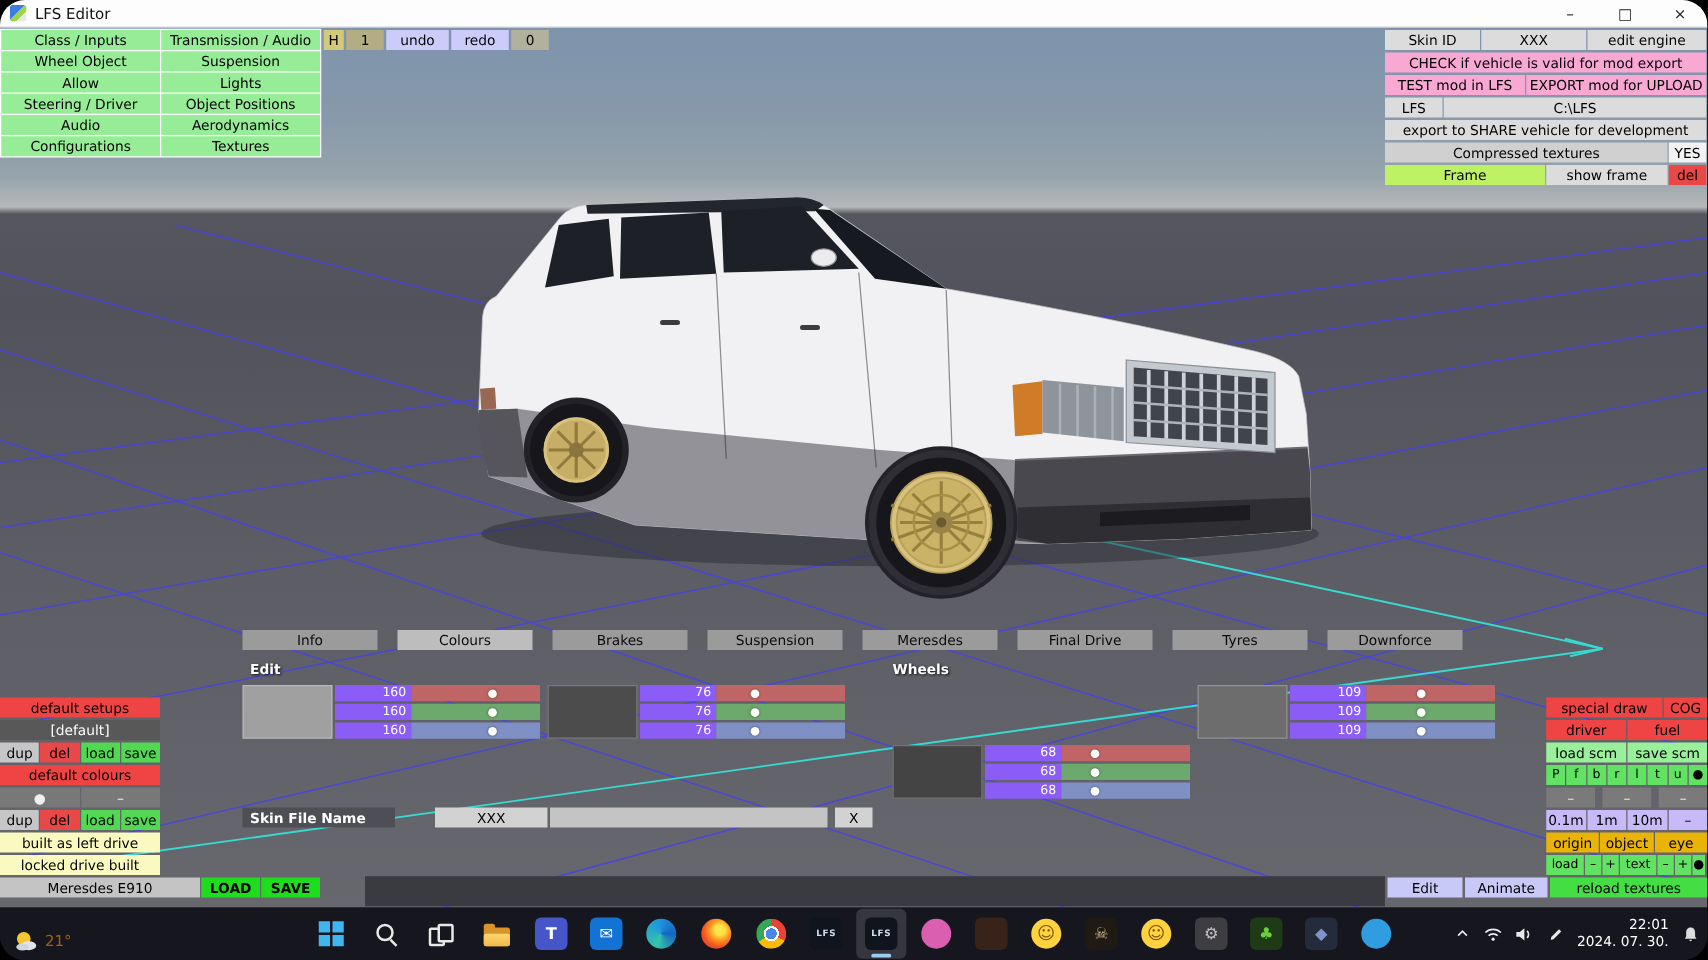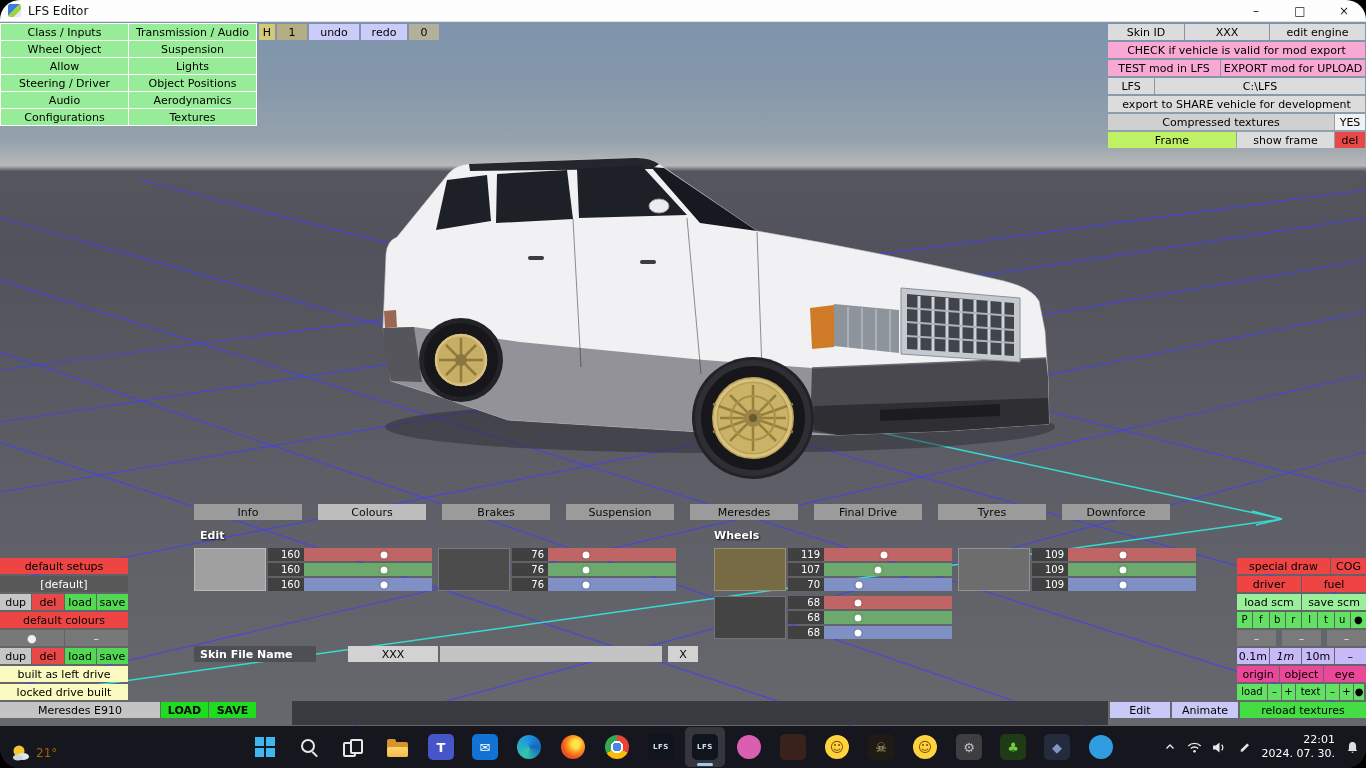--- a/index.html
+++ b/index.html
@@ -55,21 +55,21 @@
     justify-content:center;font-size:11px;color:#0a0a0a;}
   .tab.active{background:#bdbdbd;}
 
   
   .seclabel{position:absolute;font-size:11px;font-weight:bold;color:#fff;
     text-shadow:1px 1px 2px rgba(0,0,0,.85);z-index:25;}
   .cgroup{position:absolute;width:238px;height:43px;display:flex;z-index:25;}
   .swatch{width:72px;height:43px;border:1px solid rgba(255,255,255,.25);}
   .rows{flex:1;display:flex;flex-direction:column;gap:2px;margin-left:2px;}
   .crow{height:13px;display:flex;}
-  .cnum{width:36px;background:#404040;color:#fff;font-size:10px;display:flex;
+  .cnum{width:61px;background:#8b5cf6;color:#fff;font-size:10px;display:flex;
     align-items:center;justify-content:flex-end;padding-right:4px;}
   .cslider{position:relative;flex:1;}
   .cdot{position:absolute;top:50%;width:7px;height:7px;border-radius:50%;background:#fff;
     transform:translate(-50%,-50%);box-shadow:0 0 2px rgba(0,0,0,.5);}
 
   
   #skin-label{position:absolute;left:194px;top:646px;width:122px;height:16px;z-index:25;
     background:#4e4e55;color:#fff;display:flex;align-items:center;padding-left:6px;
     font-size:11px;font-weight:bold;}
   #skin-xxx{position:absolute;left:348px;top:646px;width:90px;background:#d2d2d2;z-index:25;}
@@ -90,21 +90,21 @@
   #vehicle-row{left:0;top:702px;width:258px;z-index:25;}
   #vehicle-name{flex:0 0 160px;background:#c4c4c4;}
   #load-btn,#save-btn{flex:0 0 47px;background:#1edd1e;font-weight:bold;}
 
   
   .rp{left:1237px;width:129px;z-index:25;}
   .greenlt{background:#9aef9a;}
   .flagcell{background:#62e262;flex:1;font-size:10px;}
   .phcell{background:#7a7a7a;color:#e8e8e8;flex:0 0 39px;}
   .scalecell{background:#c8baf8;}
-  .vrefcell{background:#ec4899;}
+  .vrefcell{background:#eab308;}
   .blobcell{background:#62e262;font-size:10px;}
   #placeholder-row{justify-content:space-between;gap:0;}
   #edit-row{left:1110px;top:702px;width:256px;gap:2px;z-index:25;}
   #edit-btn{flex:0 0 60px;background:#c9c9f8;}
   #animate-btn{flex:0 0 66px;background:#c9c9f8;}
   #reload-btn{flex:1;background:#44dd44;}
   #message-bar{position:absolute;left:292px;top:701px;width:816px;height:24px;
     background:#3a3a41;z-index:20;}
 
   
@@ -398,43 +398,20 @@
           </div>
         </div>
         <div class="crow">
           <div class="cnum">76</div>
           <div class="cslider" style="background: rgb(126, 144, 196);">
             <div class="cdot" style="left: 29.8039%;"></div>
           </div>
         </div>
       </div>
     </div>
-  <div class="cgroup" style="left:714px;top:548px">
-      <div class="swatch" style="background: rgb(119, 107, 70);"></div>
-      <div class="rows">
-        <div class="crow">
-          <div class="cnum">119</div>
-          <div class="cslider" style="background: rgb(192, 101, 101);">
-            <div class="cdot" style="left: 46.6667%;"></div>
-          </div>
-        </div>
-        <div class="crow">
-          <div class="cnum">107</div>
-          <div class="cslider" style="background: rgb(109, 168, 109);">
-            <div class="cdot" style="left: 41.9608%;"></div>
-          </div>
-        </div>
-        <div class="crow">
-          <div class="cnum">70</div>
-          <div class="cslider" style="background: rgb(126, 144, 196);">
-            <div class="cdot" style="left: 27.451%;"></div>
-          </div>
-        </div>
-      </div>
-    </div>
   <div class="cgroup" style="left:958px;top:548px">
       <div class="swatch" style="background: rgb(109, 109, 109);"></div>
       <div class="rows">
         <div class="crow">
           <div class="cnum">109</div>
           <div class="cslider" style="background: rgb(192, 101, 101);">
             <div class="cdot" style="left: 42.7451%;"></div>
           </div>
         </div>
         <div class="crow">
@@ -541,21 +518,21 @@
       <div class="b flagcell">u</div>
       <div class="b flagcell">●</div>
     </div>
   <div class="row rp" style="top:630px" id="placeholder-row">
       <div class="b phcell">–</div>
       <div class="b phcell">–</div>
       <div class="b phcell">–</div>
     </div>
   <div class="row rp" style="top:648px" id="grid-scale">
       <div class="b scalecell" style="flex: 1 1 0%;">0.1m</div>
-      <div class="b scalecell" style="flex: 1 1 0%; font-style: italic;">1m</div>
+      <div class="b scalecell" style="flex: 1 1 0%;">1m</div>
       <div class="b scalecell" style="flex: 1 1 0%;">10m</div>
       <div class="b scalecell" style="flex: 1 1 0%;">–</div>
     </div>
   <div class="row rp" style="top:666px" id="view-refs">
       <div class="b vrefcell" style="flex: 1 1 0%;">origin</div>
       <div class="b vrefcell" style="flex: 1 1 0%;">object</div>
       <div class="b vrefcell" style="flex: 1 1 0%;">eye</div>
     </div>
   <div class="row rp" style="top:684px" id="blob-row">
       <div class="b blobcell" style="flex: 0 0 30px;">load</div>

